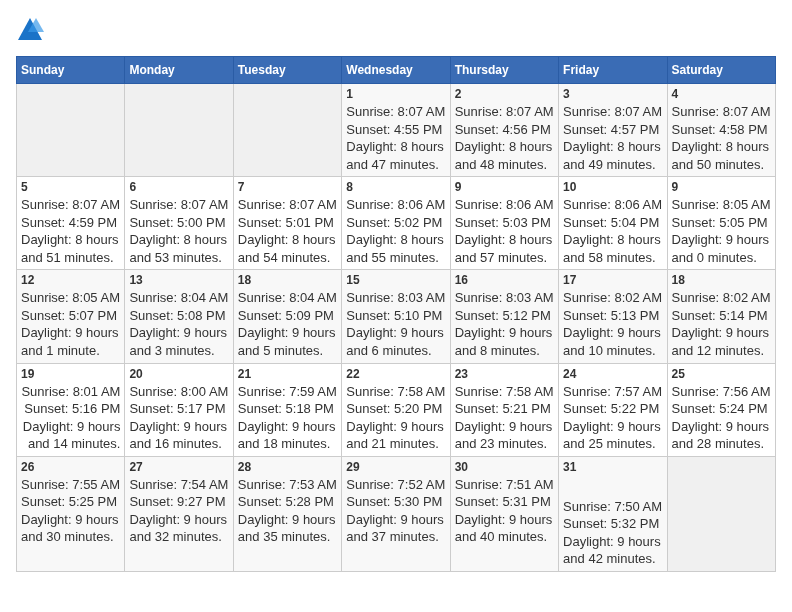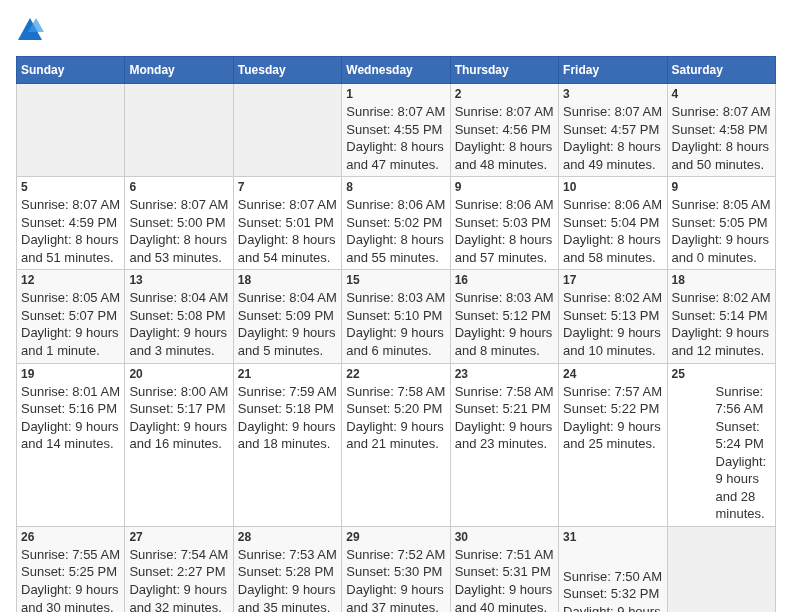--- a/index.html
+++ b/index.html
@@ -255,21 +255,21 @@
           <span class="day-number">18</span>
           <div class="day-info" style="white-space: pre-line;">Sunrise: 8:02 AM
 Sunset: 5:14 PM
 Daylight: 9 hours
 and 12 minutes.</div>
         </td>
       </tr>
       <tr>
         <td>
           <span class="day-number">19</span>
-          <div class="day-info" style="white-space: pre-line;">Sunrise: 8:01 AM
+          <div class="day-info" style="white-space: pre-line; text-align: right;">Sunrise: 8:01 AM
 Sunset: 5:16 PM
 Daylight: 9 hours
 and 14 minutes.</div>
         </td>
         <td>
           <span class="day-number">20</span>
           <div class="day-info" style="white-space: pre-line;">Sunrise: 8:00 AM
 Sunset: 5:17 PM
 Daylight: 9 hours
 and 16 minutes.</div>
@@ -297,38 +297,38 @@
         </td>
         <td>
           <span class="day-number">24</span>
           <div class="day-info" style="white-space: pre-line;">Sunrise: 7:57 AM
 Sunset: 5:22 PM
 Daylight: 9 hours
 and 25 minutes.</div>
         </td>
         <td>
           <span class="day-number">25</span>
-          <div class="day-info" style="white-space: pre-line; margin-left: 44px;">Sunrise: 7:56 AM
+          <div class="day-info" style="white-space: pre-line;">Sunrise: 7:56 AM
 Sunset: 5:24 PM
 Daylight: 9 hours
 and 28 minutes.</div>
         </td>
       </tr>
       <tr>
         <td>
           <span class="day-number">26</span>
           <div class="day-info" style="white-space: pre-line;">Sunrise: 7:55 AM
 Sunset: 5:25 PM
 Daylight: 9 hours
 and 30 minutes.</div>
         </td>
         <td>
           <span class="day-number">27</span>
           <div class="day-info" style="white-space: pre-line;">Sunrise: 7:54 AM
-Sunset: 2:27 PM
+Sunset: 9:27 PM
 Daylight: 9 hours
 and 32 minutes.</div>
         </td>
         <td>
           <span class="day-number">28</span>
           <div class="day-info" style="white-space: pre-line;">Sunrise: 7:53 AM
 Sunset: 5:28 PM
 Daylight: 9 hours
 and 35 minutes.</div>
         </td>

